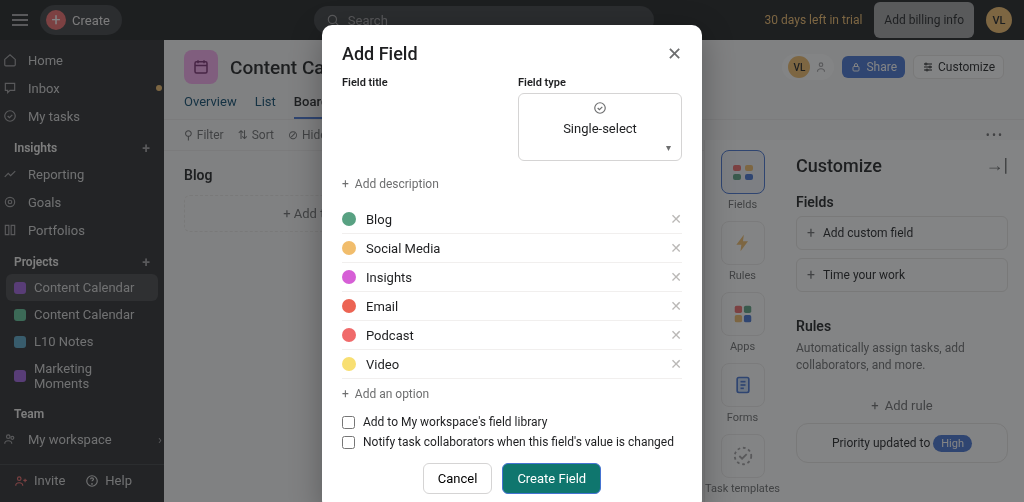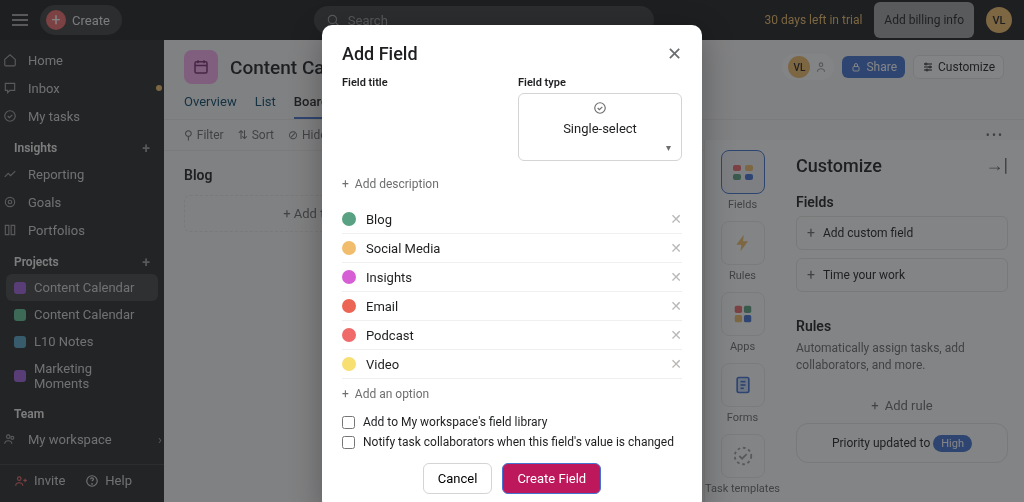--- a/index.html
+++ b/index.html
@@ -90,21 +90,21 @@
   .add-desc { color: #6d6e6f; font-size: 12px; margin: 4px 0 14px; display: flex; align-items: center; gap: 6px; cursor: pointer; }
   .opt-row { display: flex; align-items: center; gap: 10px; padding: 6px 0; border-bottom: 1px solid #f1efee; }
   .opt-dot { width: 14px; height: 14px; border-radius: 50%; }
   .opt-label { flex: 1; font-size: 13px; }
   .opt-x { color: #bab8b6; cursor: pointer; font-size: 14px; }
   .add-option { color: #6d6e6f; font-size: 12px; margin: 8px 0 14px; display: flex; align-items: center; gap: 6px; cursor: pointer; }
   .check-row { display: flex; align-items: center; gap: 8px; font-size: 12px; color: #1e1f21; margin-bottom: 6px; }
   .check-row input { cursor: pointer; }
   .modal-footer { display: flex; justify-content: center; gap: 10px; margin-top: 14px; }
   .btn { border-radius: 6px; padding: 7px 14px; font-size: 13px; cursor: pointer; border: 1px solid #d5d4d4; background: #fff; }
-  .btn.primary { background: #be185d; color: #fff; border-color: #4573d2; }
+  .btn.primary { background: #0f766e; color: #fff; border-color: #4573d2; }
 
   svg { display: block; }
 </style>
 </head>
 <body>
 
 <div class="topbar">
   <div class="hamburger">
       <span></span>
       <span></span>

